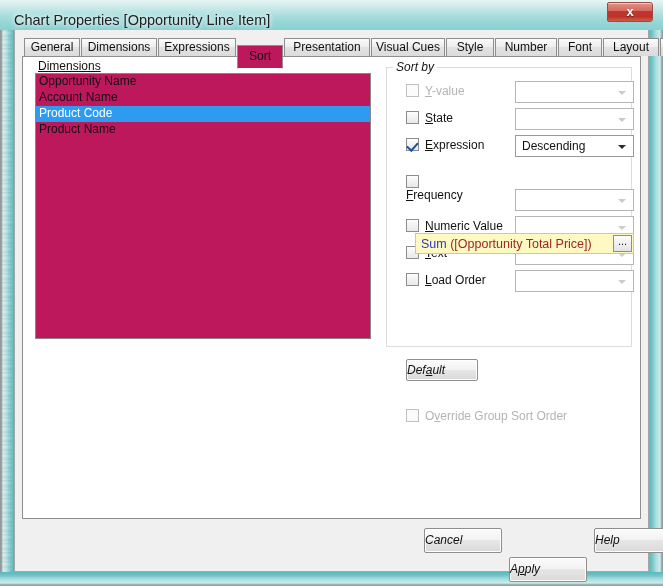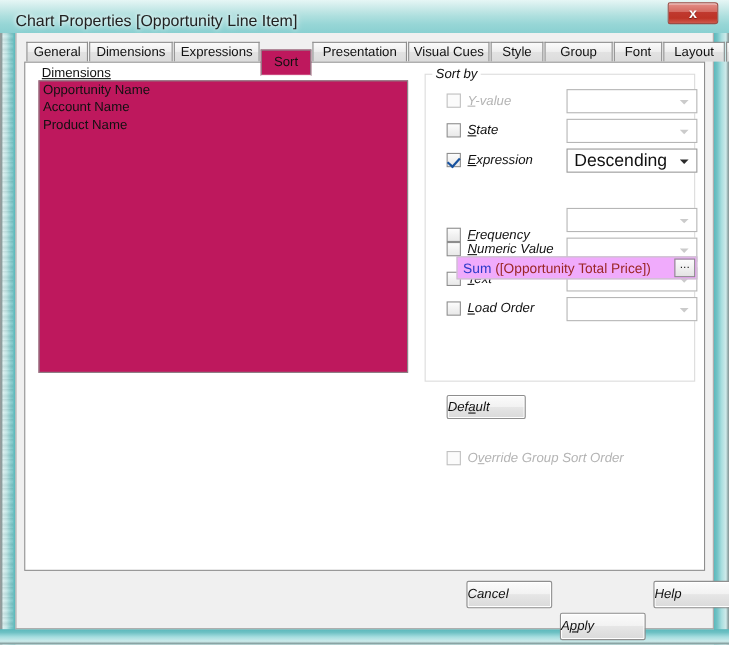--- a/index.html
+++ b/index.html
@@ -149,22 +149,22 @@
   }
   .dim-item.selected {
     background: #2e9bf0;
     color: #ffffff;
   }
 
   
   #sortby-frame { left: 363px; top: 10px; width: 246px; height: 280px; }
   #sortby-label { left: 370px; top: 3px; font-style: italic; }
   .cb-wrap {
-    position: absolute; display: flex; align-items: center;
-    font-size: 12px; white-space: nowrap; cursor: pointer; font-style: italic;
+    position: absolute; display: flex; align-items: flex-start;
+    font-size: 12px; white-space: nowrap; cursor: pointer;
   }
   .checkbox {
     width: 13px; height: 13px;
     border: 1px solid #8d8d8d;
     background: linear-gradient(to bottom, #fdfdfd 0%, #f1f1f1 55%, #e9e9e9 100%);
     display: inline-block; position: relative;
     margin-right: 6px; flex: none;
   }
   .checkbox.checked::after {
     content: "";
@@ -183,37 +183,37 @@
   .cb-label u { text-decoration: underline; }
 
   .combo {
     position: absolute; height: 22px;
     border: 1px solid #b6b6b6;
     background: #ffffff;
   }
   .combo.enabled { border-color: #9a9a9a; }
   .combo-text {
     position: absolute; left: 6px; top: 2px;
-    font-size: 16px; color: #111; line-height: 17px;
+    font-size: 12px; color: #111; line-height: 17px;
     white-space: nowrap;
   }
   .combo-arrow {
     position: absolute; right: 7px; top: 9px;
     width: 0; height: 0;
     border-left: 4px solid transparent;
     border-right: 4px solid transparent;
     border-top: 4px solid #cbcbcb;
   }
   .combo.enabled .combo-arrow { border-top-color: #2b2b2b; }
 
   
   #expr-box {
     position: absolute; left: 392px; top: 176px;
     width: 219px; height: 21px;
-    background: #f0abfc;
+    background: #fef9c3;
     border: 1px solid #c6c6c6;
   }
   #expr-text {
     position: absolute; left: 5px; top: 2px;
     font-size: 12.5px; line-height: 16px; white-space: nowrap;
   }
   .expr-fn { color: #2b39c8; }
   .expr-field { color: #9b2727; }
   #expr-ellipsis {
     position: absolute; right: 1px; top: 1px;
@@ -281,31 +281,32 @@
 
     <div id="tab-panel">
       <div id="tabstrip">
           <div class="tab" style="left: 2px; width: 56px;"><span>General</span></div>
           <div class="tab" style="left: 59px; width: 76px;"><span>Dimensions</span></div>
           <div class="tab" style="left: 136px; width: 78px;"><span>Expressions</span></div>
           <div class="tab selected" style="left: 215px; width: 46px;"><span>Sort</span></div>
           <div class="tab" style="left: 262px; width: 86px;"><span>Presentation</span></div>
           <div class="tab" style="left: 349px; width: 74px;"><span>Visual Cues</span></div>
           <div class="tab" style="left: 424px; width: 48px;"><span>Style</span></div>
-          <div class="tab" style="left: 473px; width: 62px;"><span>Group</span></div>
+          <div class="tab" style="left: 473px; width: 62px;"><span>Number</span></div>
           <div class="tab" style="left: 536px; width: 44px;"><span>Font</span></div>
           <div class="tab" style="left: 581px; width: 56px;"><span>Layout</span></div>
           <div class="tab" style="left: 638px; width: 58px;"></div>
         </div>
       <div id="tab-body">
 
         <div class="groupbox-label" id="dim-label">Dimensions</div>
         <div id="dim-list">
             <div class="dim-item">Opportunity Name</div>
             <div class="dim-item">Account Name</div>
+            <div class="dim-item selected">Product Code</div>
             <div class="dim-item">Product Name</div>
           </div>
 
         <div class="groupbox-frame" id="sortby-frame"></div>
         <div class="groupbox-label" id="sortby-label">Sort by</div>
 
         <div id="criteria-host">
             <div class="cb-wrap" style="left: 383px; top: 27px;">
               <span class="checkbox disabled"></span>
               <span class="cb-label disabled"><u>Y</u>-value</span>
@@ -323,21 +324,21 @@
               <div class="combo-arrow"></div>
             </div>
             <div class="cb-wrap" style="left: 383px; top: 81px;">
               <span class="checkbox checked"></span>
               <span class="cb-label"><u>E</u>xpression</span>
             </div>
             <div class="combo enabled" style="left: 492px; top: 78px; width: 119px;">
               <div class="combo-text">Descending</div>
               <div class="combo-arrow"></div>
             </div>
-            <div class="cb-wrap" style="left: 383px; top: 149px;">
+            <div class="cb-wrap" style="left: 383px; top: 118px; flex-direction: column;">
               <span class="checkbox"></span>
               <span class="cb-label"><u>F</u>requency</span>
             </div>
             <div class="combo" style="left: 492px; top: 132px; width: 119px;">
               <div class="combo-text"></div>
               <div class="combo-arrow"></div>
             </div>
             <div class="cb-wrap" style="left: 383px; top: 162px;">
               <span class="checkbox"></span>
               <span class="cb-label"><u>N</u>umeric Value</span>

